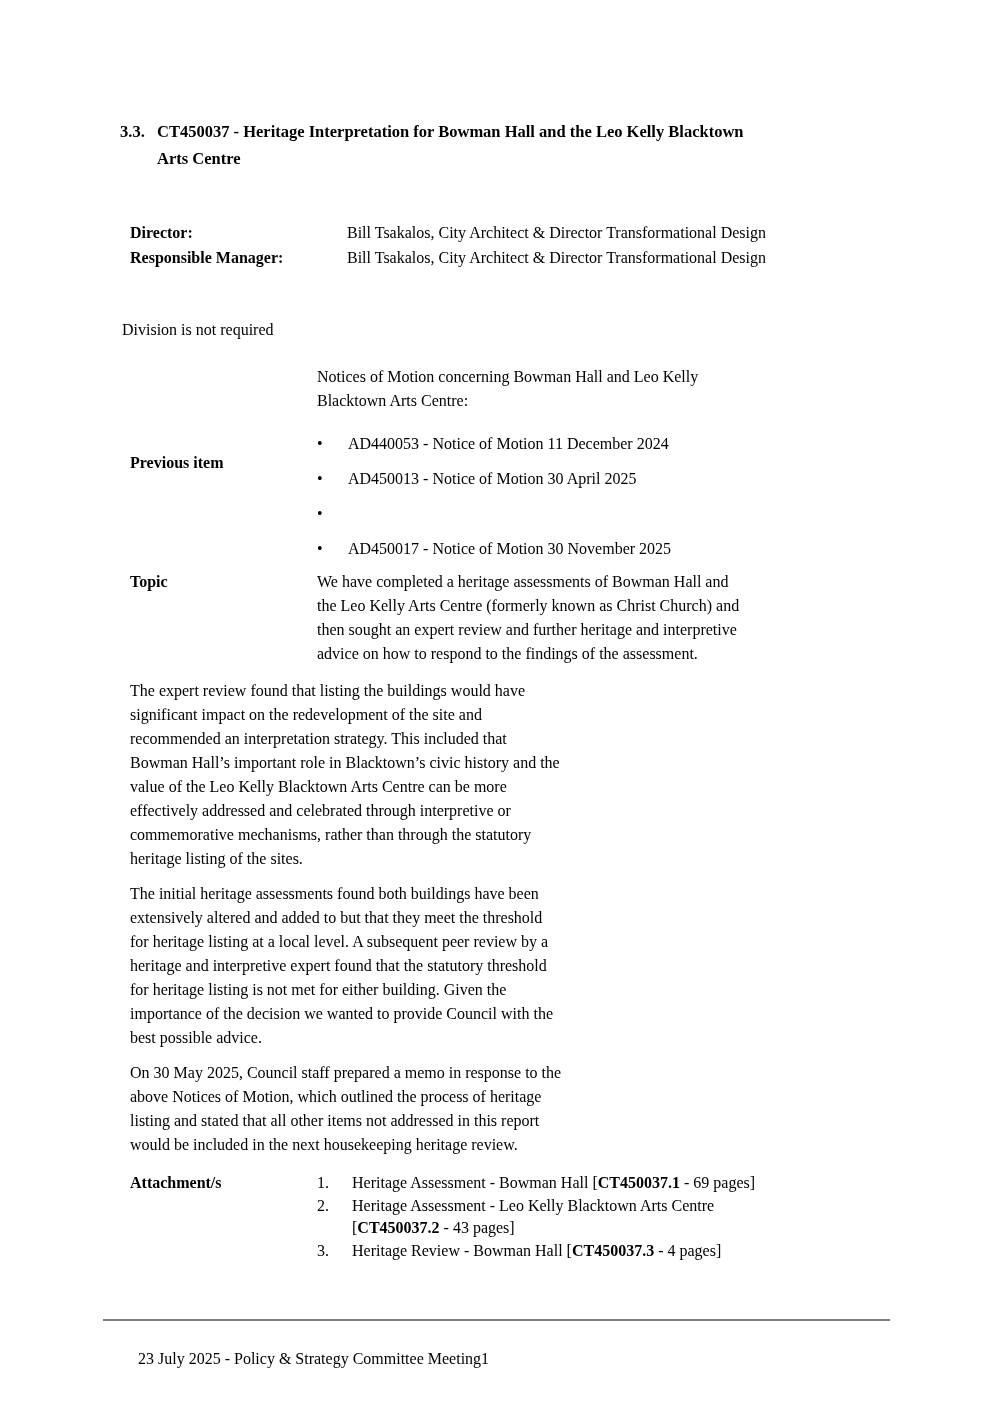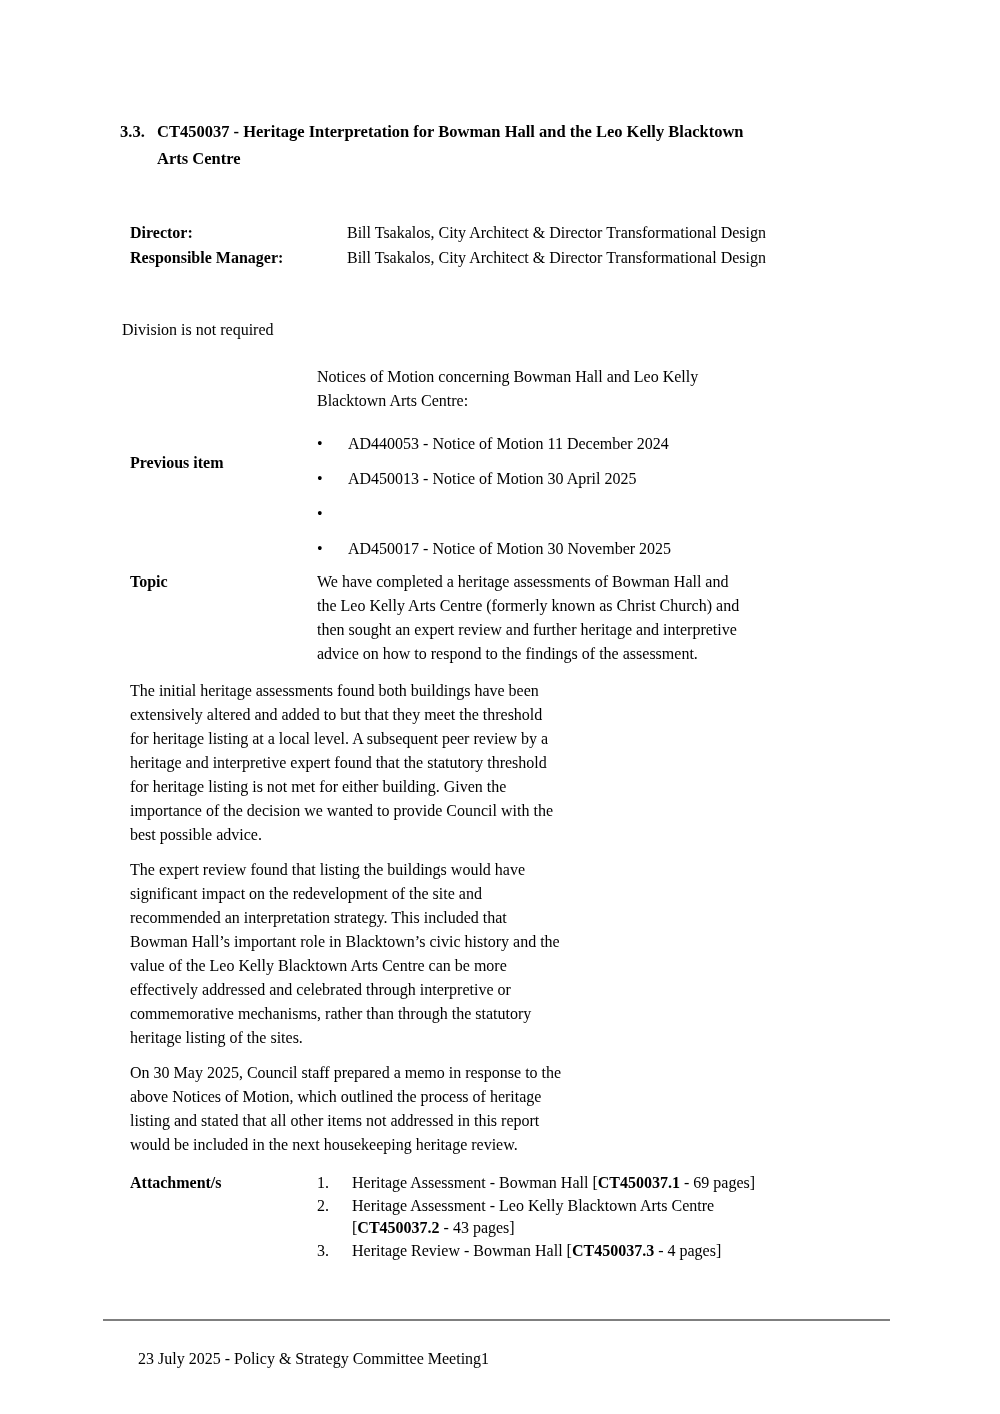--- a/index.html
+++ b/index.html
@@ -96,35 +96,35 @@
     <div class="section-content" id="topic-paras">
         <div class="para">We have completed a heritage assessments of Bowman Hall and
 the Leo Kelly Arts Centre (formerly known as Christ Church) and
 then sought an expert review and further heritage and interpretive
 advice on how to respond to the findings of the assessment.</div>
       </div>
   </div>
 
   <div class="section section-analysis">
     <div class="section-content" id="analysis-paras">
-        <div class="para">The initial heritage assessments found both buildings have been
-extensively altered and added to but that they meet the threshold
-for heritage listing at a local level. A subsequent peer review by a
-heritage and interpretive expert found that the statutory threshold
-for heritage listing is not met for either building. Given the
-importance of the decision we wanted to provide Council with the
-best possible advice.</div>
         <div class="para">The expert review found that listing the buildings would have
 significant impact on the redevelopment of the site and
 recommended an interpretation strategy. This included that
 Bowman Hall’s important role in Blacktown’s civic history and the
 value of the Leo Kelly Blacktown Arts Centre can be more
 effectively addressed and celebrated through interpretive or
 commemorative mechanisms, rather than through the statutory
 heritage listing of the sites.</div>
+        <div class="para">The initial heritage assessments found both buildings have been
+extensively altered and added to but that they meet the threshold
+for heritage listing at a local level. A subsequent peer review by a
+heritage and interpretive expert found that the statutory threshold
+for heritage listing is not met for either building. Given the
+importance of the decision we wanted to provide Council with the
+best possible advice.</div>
         <div class="para">On 30 May 2025, Council staff prepared a memo in response to the
 above Notices of Motion, which outlined the process of heritage
 listing and stated that all other items not addressed in this report
 would be included in the next housekeeping heritage review.</div>
       </div>
   </div>
 
   <div class="section section-attach">
     <div class="section-label">Attachment/s</div>
     <div class="section-content" id="attach-list">

